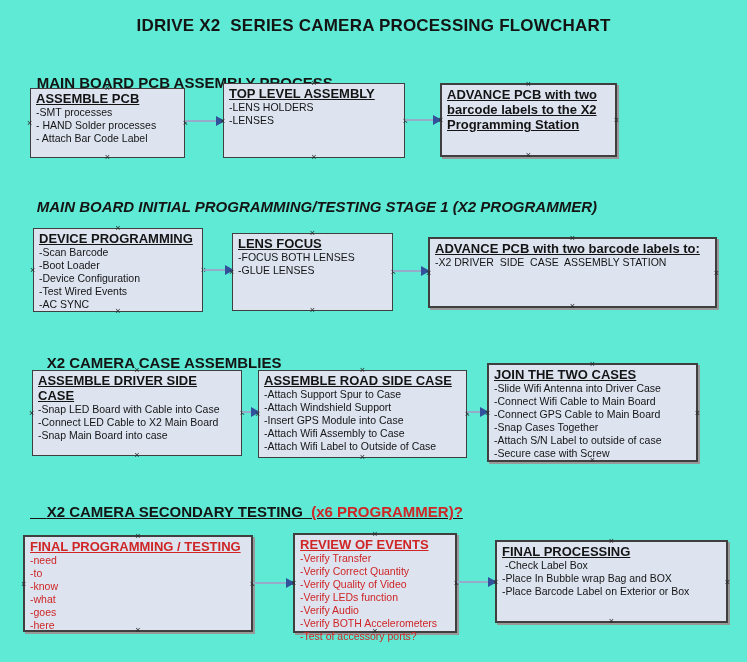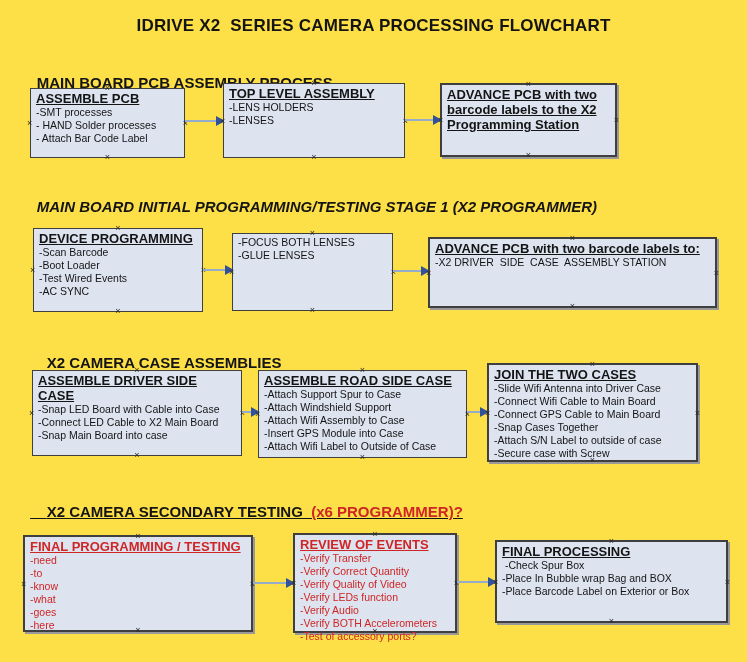--- a/index.html
+++ b/index.html
@@ -1,17 +1,17 @@
 <!DOCTYPE html>
 <html style="--box_fill: #dde4f0; --box_border: #3f3f3f; --arrow_line: #95abc9; --arrow_head: #31519b; --red: #cf2525; --black: #141414; --shadow: #999999;"><head>
 <meta charset="utf-8">
 <style>
   html,body{margin:0;padding:0;background:#ffffff;}
   #canvas{
-    position:relative;width:747px;height:662px;background:#fde047;
+    position:relative;width:747px;height:662px;background:#5eead4;
     font-family:"Liberation Sans", sans-serif;color:var(--black,#141414);
     overflow:hidden;
   }
   .main-title{
     position:absolute;top:16px;left:0;width:100%;text-align:center;
     font-weight:bold;font-size:17px;letter-spacing:.2px;white-space:pre;
   }
   .sec-heading{position:absolute;font-weight:bold;font-size:15px;white-space:pre;}
   .sec-heading .red-part{color:var(--red,#cf2525);}
   .fbox{
@@ -86,32 +86,34 @@
     </div>
 
   <div class="sec-heading" style="left:20px;top:181px;font-style:italic;">
     <span>MAIN BOARD INITIAL PROGRAMMING/TESTING STAGE 1 (X2 PROGRAMMER)</span>
   </div>
   <div class="fbox" style="left:33px;top:228px;width:170px;height:84px;">
     <div class="fbox-title">DEVICE PROGRAMMING</div>
     <div class="fbox-lines">
         <div class="box-line">-Scan Barcode</div>
         <div class="box-line">-Boot Loader</div>
+        <div class="box-line">-Device Configuration</div>
         <div class="box-line">-Test Wired Events</div>
         <div class="box-line">-AC SYNC</div>
       </div>
   <span class="anchor anchor-t">×</span>
       <span class="anchor anchor-b">×</span>
       <span class="anchor anchor-l">×</span>
       <span class="anchor anchor-r">×</span>
     </div>
   <div class="conn" style="left:203px;top:269px;width:29px;">
       <i class="head"></i>
     </div>
   <div class="fbox" style="left:232px;top:233px;width:161px;height:78px;">
+    <div class="fbox-title">LENS FOCUS</div>
     <div class="fbox-lines">
         <div class="box-line">-FOCUS BOTH LENSES</div>
         <div class="box-line">-GLUE LENSES</div>
       </div>
   <span class="anchor anchor-t">×</span>
       <span class="anchor anchor-b">×</span>
       <span class="anchor anchor-l">×</span>
       <span class="anchor anchor-r">×</span>
     </div>
   <div class="conn" style="left:393px;top:270px;width:35px;">
@@ -144,22 +146,22 @@
       <span class="anchor anchor-r">×</span>
     </div>
   <div class="conn" style="left:242px;top:411px;width:16px;">
       <i class="head"></i>
     </div>
   <div class="fbox" style="left:258px;top:370px;width:209px;height:88px;">
     <div class="fbox-title">ASSEMBLE ROAD SIDE CASE</div>
     <div class="fbox-lines">
         <div class="box-line">-Attach Support Spur to Case</div>
         <div class="box-line">-Attach Windshield Support</div>
+        <div class="box-line">-Insert GPS Module into Case</div>
         <div class="box-line">-Attach Wifi Assembly to Case</div>
-        <div class="box-line">-Insert GPS Module into Case</div>
         <div class="box-line">-Attach Wifi Label to Outside of Case</div>
       </div>
   <span class="anchor anchor-t">×</span>
       <span class="anchor anchor-b">×</span>
       <span class="anchor anchor-l">×</span>
       <span class="anchor anchor-r">×</span>
     </div>
   <div class="conn" style="left:467px;top:411px;width:20px;">
       <i class="head"></i>
     </div>
@@ -215,21 +217,21 @@
       <span class="anchor anchor-b">×</span>
       <span class="anchor anchor-l">×</span>
       <span class="anchor anchor-r">×</span>
     </div>
   <div class="conn" style="left:457px;top:581px;width:38px;">
       <i class="head"></i>
     </div>
   <div class="fbox heavy" style="left:495px;top:540px;width:233px;height:83px;">
     <div class="fbox-title">FINAL PROCESSING</div>
     <div class="fbox-lines">
-        <div class="box-line"> -Check Spur Box</div>
+        <div class="box-line"> -Check Label Box</div>
         <div class="box-line">-Place In Bubble wrap Bag and BOX</div>
         <div class="box-line">-Place Barcode Label on Exterior or Box</div>
       </div>
   <span class="anchor anchor-t">×</span>
       <span class="anchor anchor-b">×</span>
       <span class="anchor anchor-l">×</span>
       <span class="anchor anchor-r">×</span>
     </div>
 
 </div>

